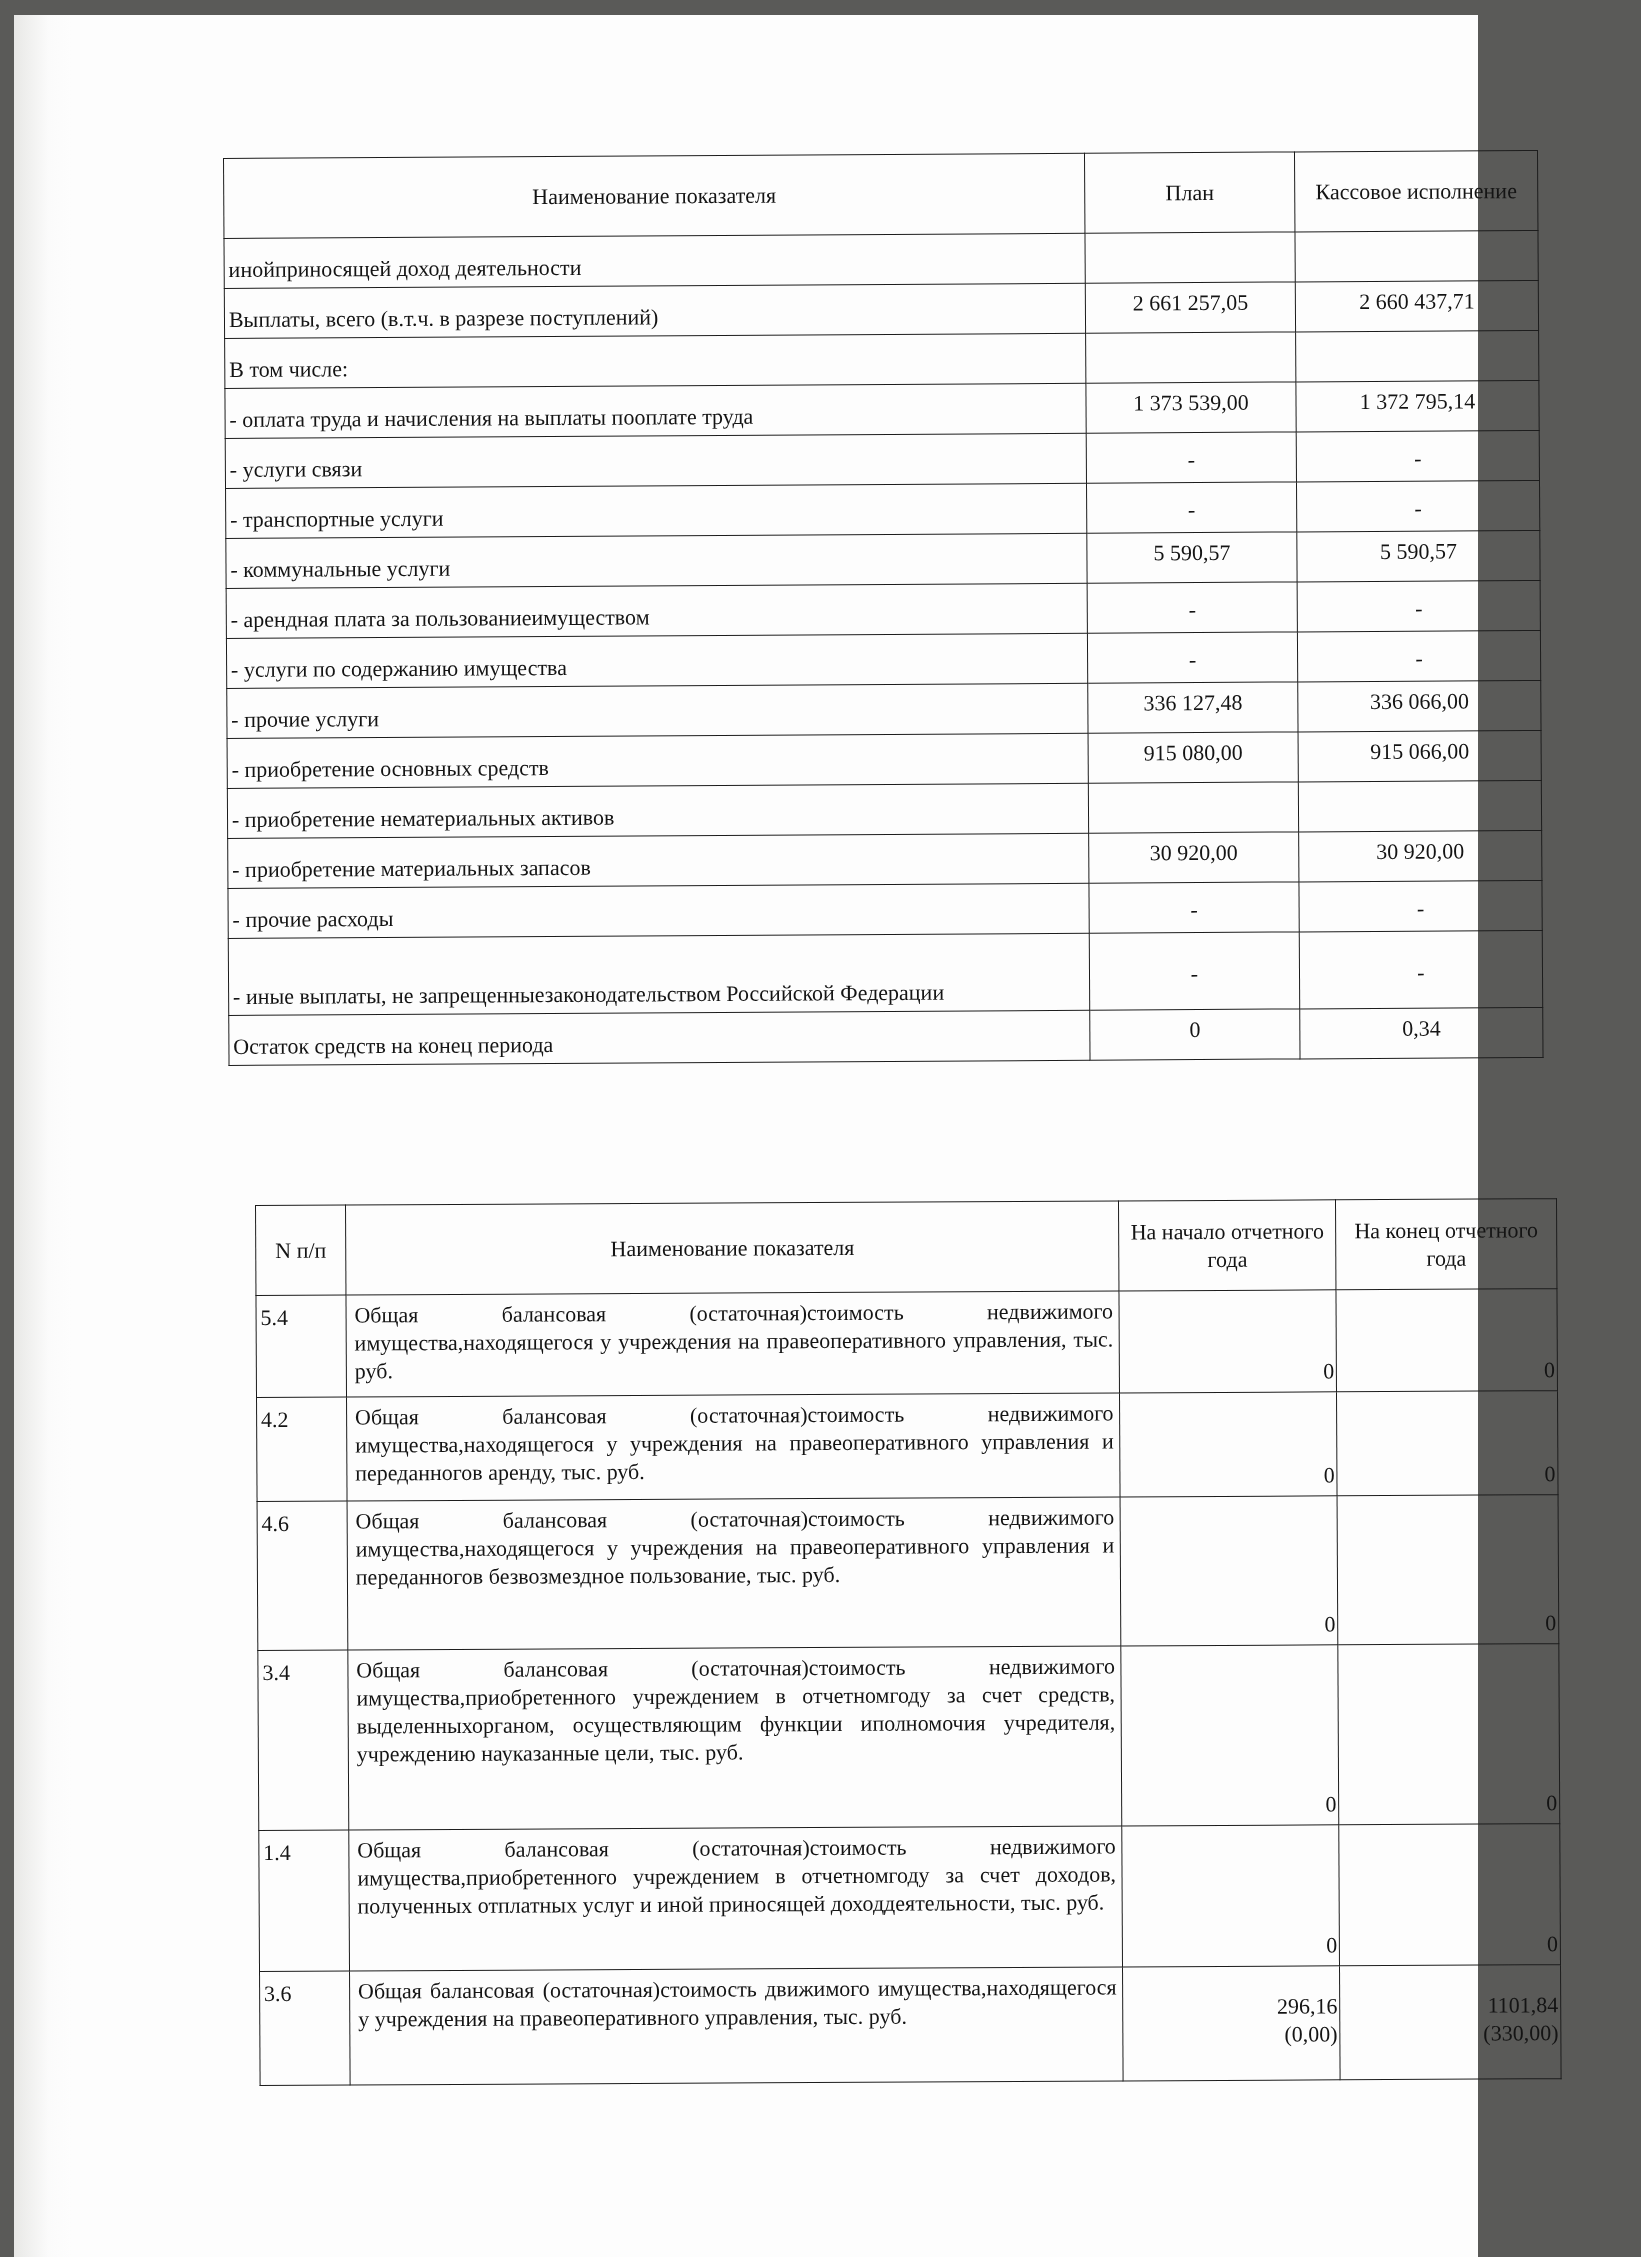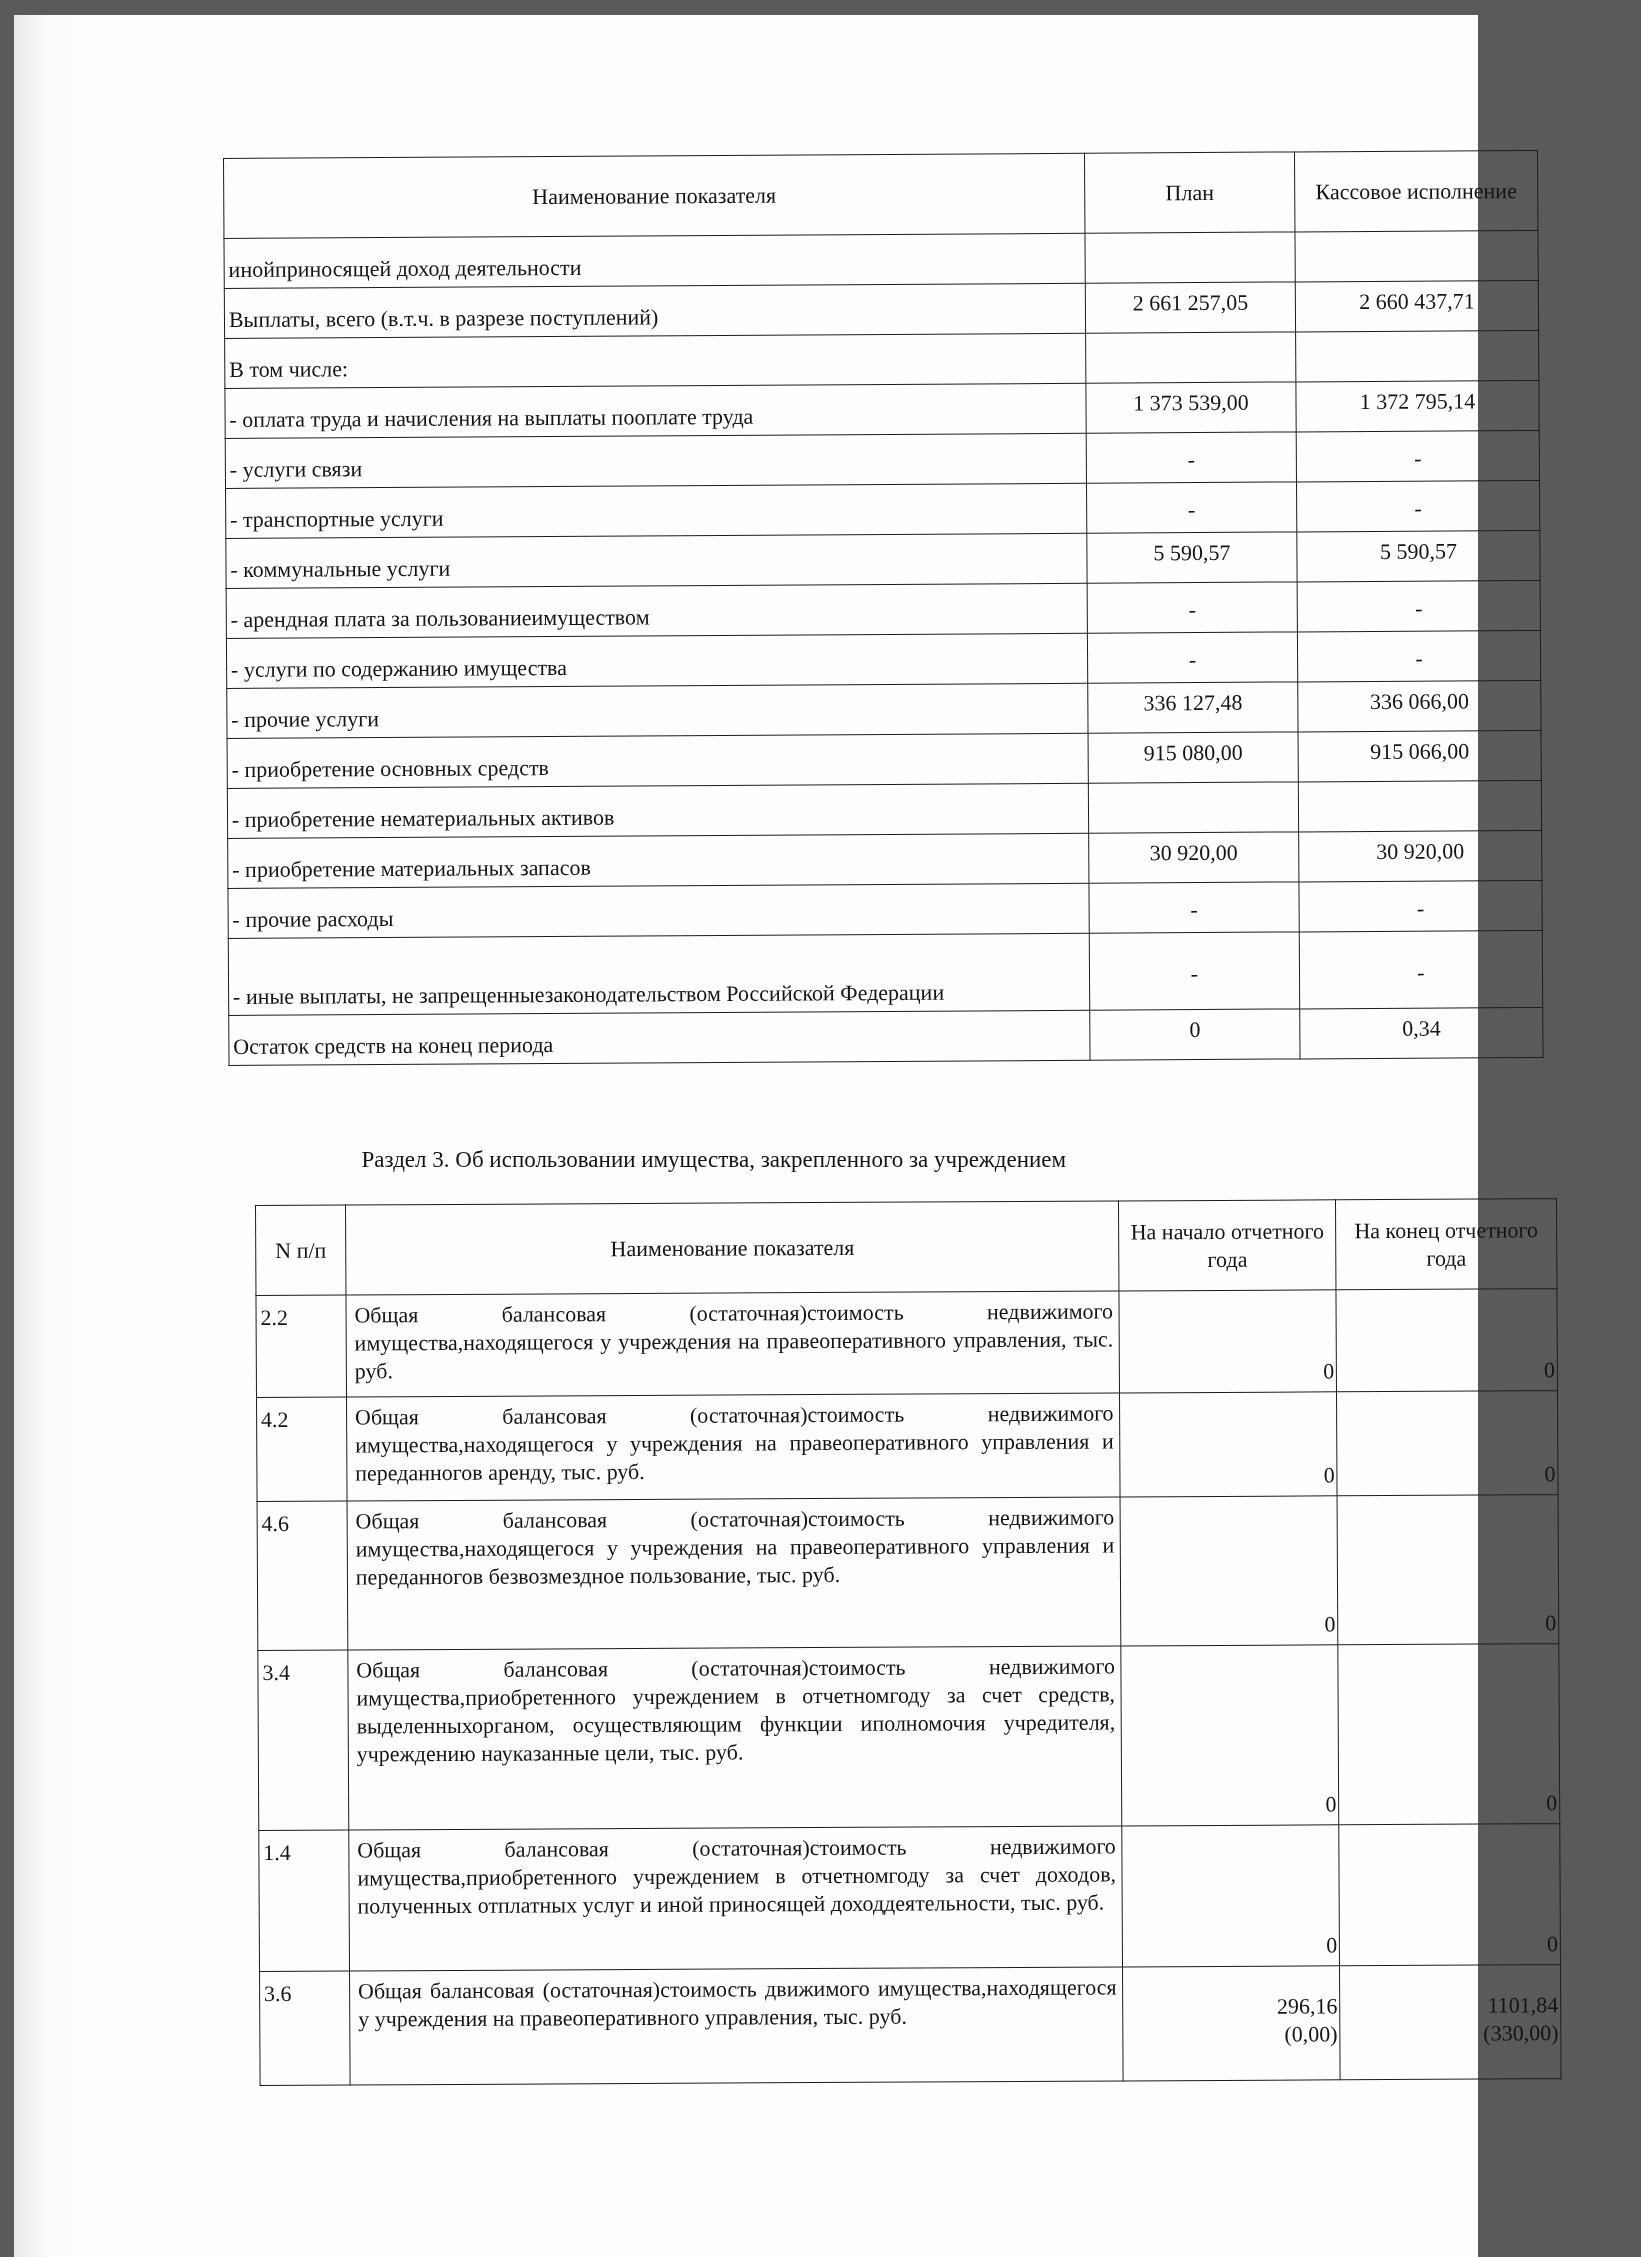--- a/index.html
+++ b/index.html
@@ -139,40 +139,39 @@
           <td class="num dash">-</td>
         </tr>
       <tr class="r">
           <td class="name">Остаток средств на конец периода</td>
           <td class="num">0</td>
           <td class="num">0,34</td>
         </tr>
     </tbody>
   </table>
 
-  <div class="section-title">Раздел 3. Об использовании имущества, закрепленного за учреждением</div>
 
   <table class="t2">
     <colgroup>
         <col style="width:89px">
         <col style="width:763px">
         <col style="width:214px">
         <col style="width:218px">
       </colgroup>
     <thead>
       <tr>
         <th>N п/п</th>
         <th>Наименование показателя</th>
         <th>На начало отчетного года</th>
         <th>На конец отчетного года</th>
       </tr>
     </thead>
     <tbody>
       <tr style="height:102px">
-        <td class="no">2.2</td>
+        <td class="no">5.4</td>
         <td class="desc">Общая балансовая (остаточная)стоимость недвижимого имущества,находящегося у учреждения на правеоперативного управления, тыс. руб.</td>
         <td class="val">
             <span>0</span>
           </td>
         <td class="val">
             <span>0</span>
           </td>
       </tr>
       <tr style="height:104px">
         <td class="no">4.2</td>

